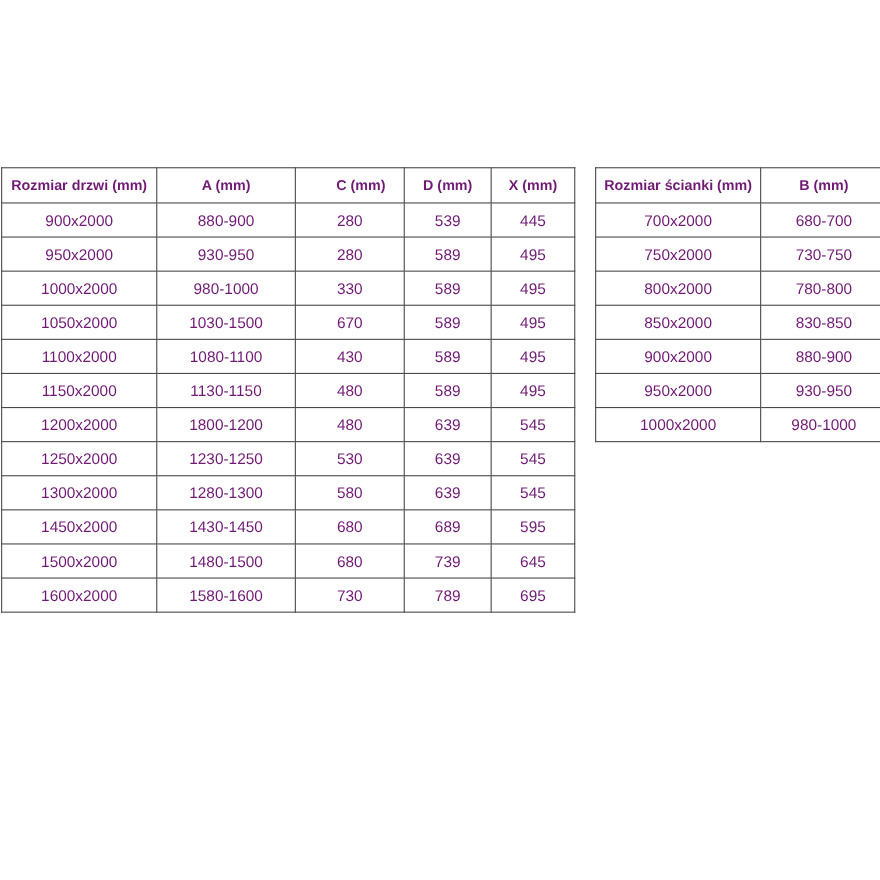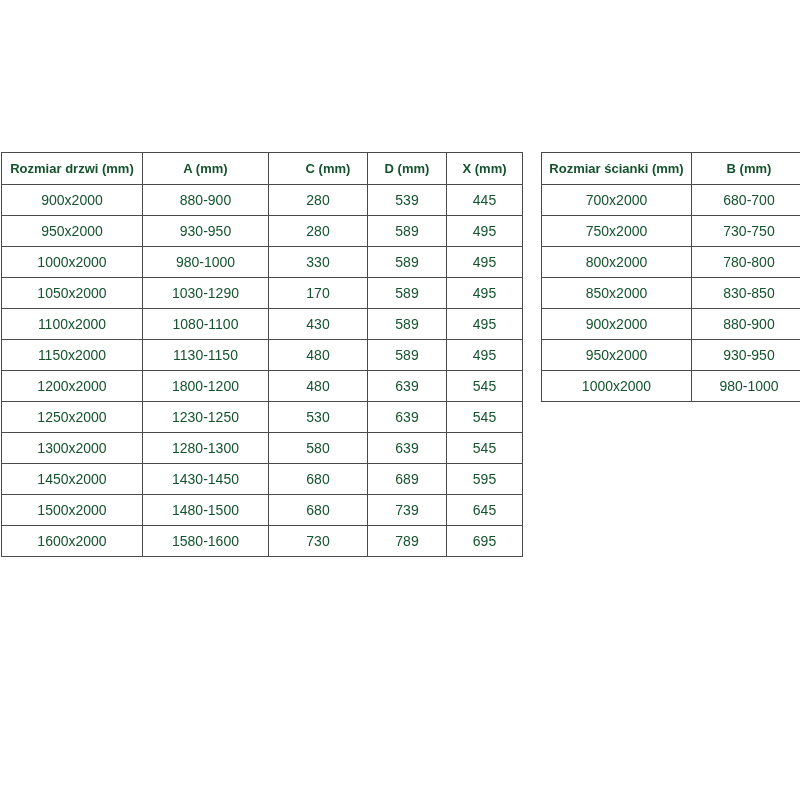--- a/index.html
+++ b/index.html
@@ -14,21 +14,21 @@
     position: relative;
     width: 800px;
     height: 800px;
     background: #ffffff;
     overflow: hidden;
   }
   table.spec-table {
     position: absolute;
     border-collapse: collapse;
     table-layout: fixed;
-    color: #14532d;
+    color: #701a75;
   }
   table.spec-table th,
   table.spec-table td {
     border: 1px solid #4a4a4a;
     text-align: center;
     vertical-align: middle;
     white-space: nowrap;
     padding: 0 2px;
     background: #ffffff;
   }
@@ -91,22 +91,22 @@
         </tr>
         <tr>
           <td>1000x2000</td>
           <td>980-1000</td>
           <td>330</td>
           <td>589</td>
           <td>495</td>
         </tr>
         <tr>
           <td>1050x2000</td>
-          <td>1030-1290</td>
-          <td>170</td>
+          <td>1030-1500</td>
+          <td>670</td>
           <td>589</td>
           <td>495</td>
         </tr>
         <tr>
           <td>1100x2000</td>
           <td>1080-1100</td>
           <td>430</td>
           <td>589</td>
           <td>495</td>
         </tr>

